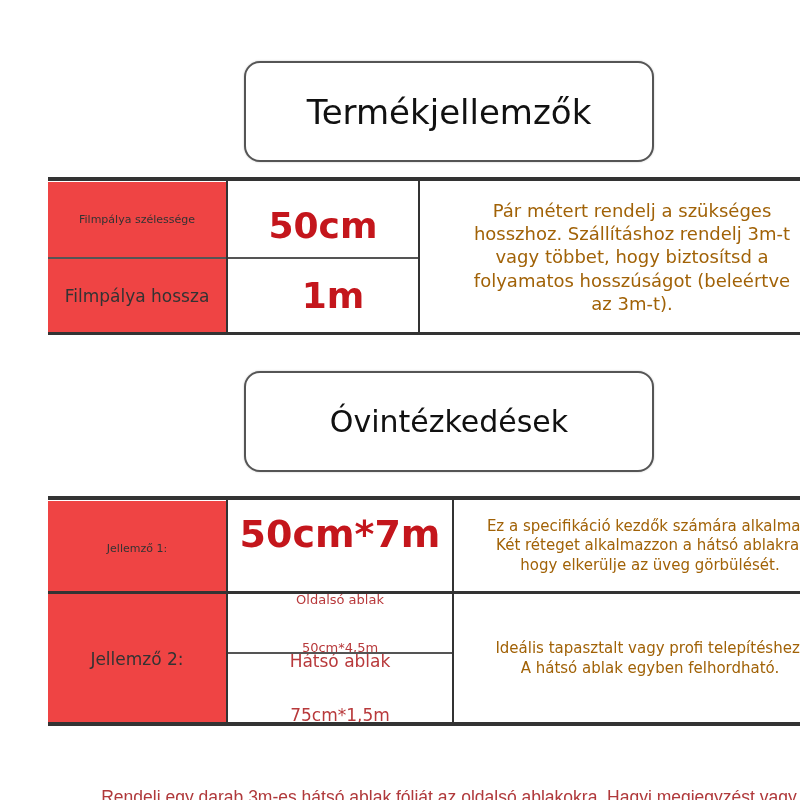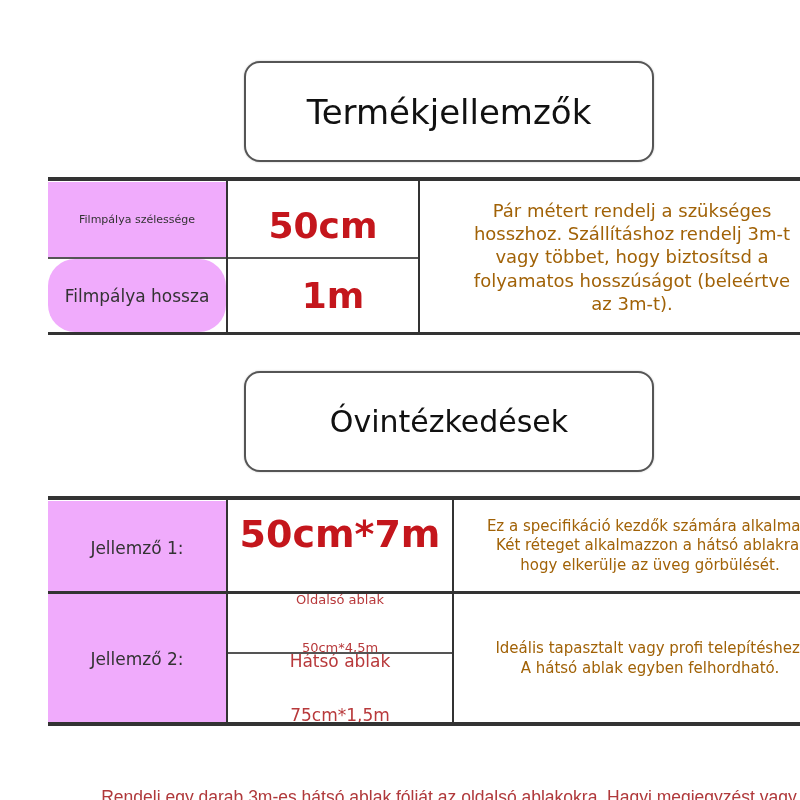--- a/index.html
+++ b/index.html
@@ -13,21 +13,21 @@
     display: flex; align-items: center; justify-content: center;
     font-family: "DejaVu Sans", sans-serif; font-size: 33px; color: #111;
     letter-spacing: 0px;
   }
   #title1 { top: 13px; font-size: 34px; }
   #title2 { top: 323px; font-size: 30px; }
   .hline { position: absolute; left: 0; width: 800px; background: #333; }
   .vline { position: absolute; background: #333; }
 
   .label-cell {
-    position: absolute; left: 0; width: 178px; background: #f0abfc;
+    position: absolute; left: 0; width: 178px; background: #ef4444;
     display: flex; align-items: center; justify-content: center; text-align: center;
     color: #333;
   }
   .value-cell {
     position: absolute; display: flex; align-items: center; justify-content: center;
     text-align: center; color: #c4161c; font-weight: bold;
   }
   .note-cell {
     position: absolute; display: flex; align-items: center; justify-content: center;
     text-align: center; color: #a16207; line-height: 1.28;
@@ -46,21 +46,21 @@
 <body>
 
 <div id="title1" class="title-box">
   <span>Termékjellemzők</span>
 </div>
 
 <div>
   <div class="label-cell" style="top:134px;height:75px;font-size:11px;">
     <span>Filmpálya szélessége</span>
   </div>
-  <div class="label-cell" style="top:211px;height:73px;font-size:17px;border-radius:27px;">
+  <div class="label-cell" style="top:211px;height:73px;font-size:17px;">
     <span>Filmpálya hossza</span>
   </div>
 
   <div class="value-cell" style="left:180px;top:134px;width:190px;height:86px;font-size:36px;">
     <span>50cm</span>
   </div>
   <div class="value-cell" style="left:180px;top:211px;width:190px;height:73px;font-size:36px;padding-left:20px;">
     <span>1m</span>
   </div>
 
@@ -73,21 +73,21 @@
   <div class="hline" style="top:284px;height:3px;"></div>
   <div class="vline" style="left:178px;top:131px;width:2px;height:155px;"></div>
   <div class="vline" style="left:370px;top:131px;width:2px;height:155px;"></div>
 </div>
 
 <div id="title2" class="title-box">
   <span>Óvintézkedések</span>
 </div>
 
 <div>
-  <div class="label-cell" style="top:453px;height:94px;font-size:17px;">
+  <div class="label-cell" style="top:453px;height:94px;font-size:11px;">
     <span>Jellemző 1:</span>
   </div>
   <div class="label-cell" style="top:547px;height:127px;font-size:17px;">
     <span>Jellemző 2:</span>
   </div>
 
   <div class="value-cell" style="left:180px;top:441px;width:224px;height:90px;font-size:38px;">
     <span>50cm*7m</span>
   </div>
 

